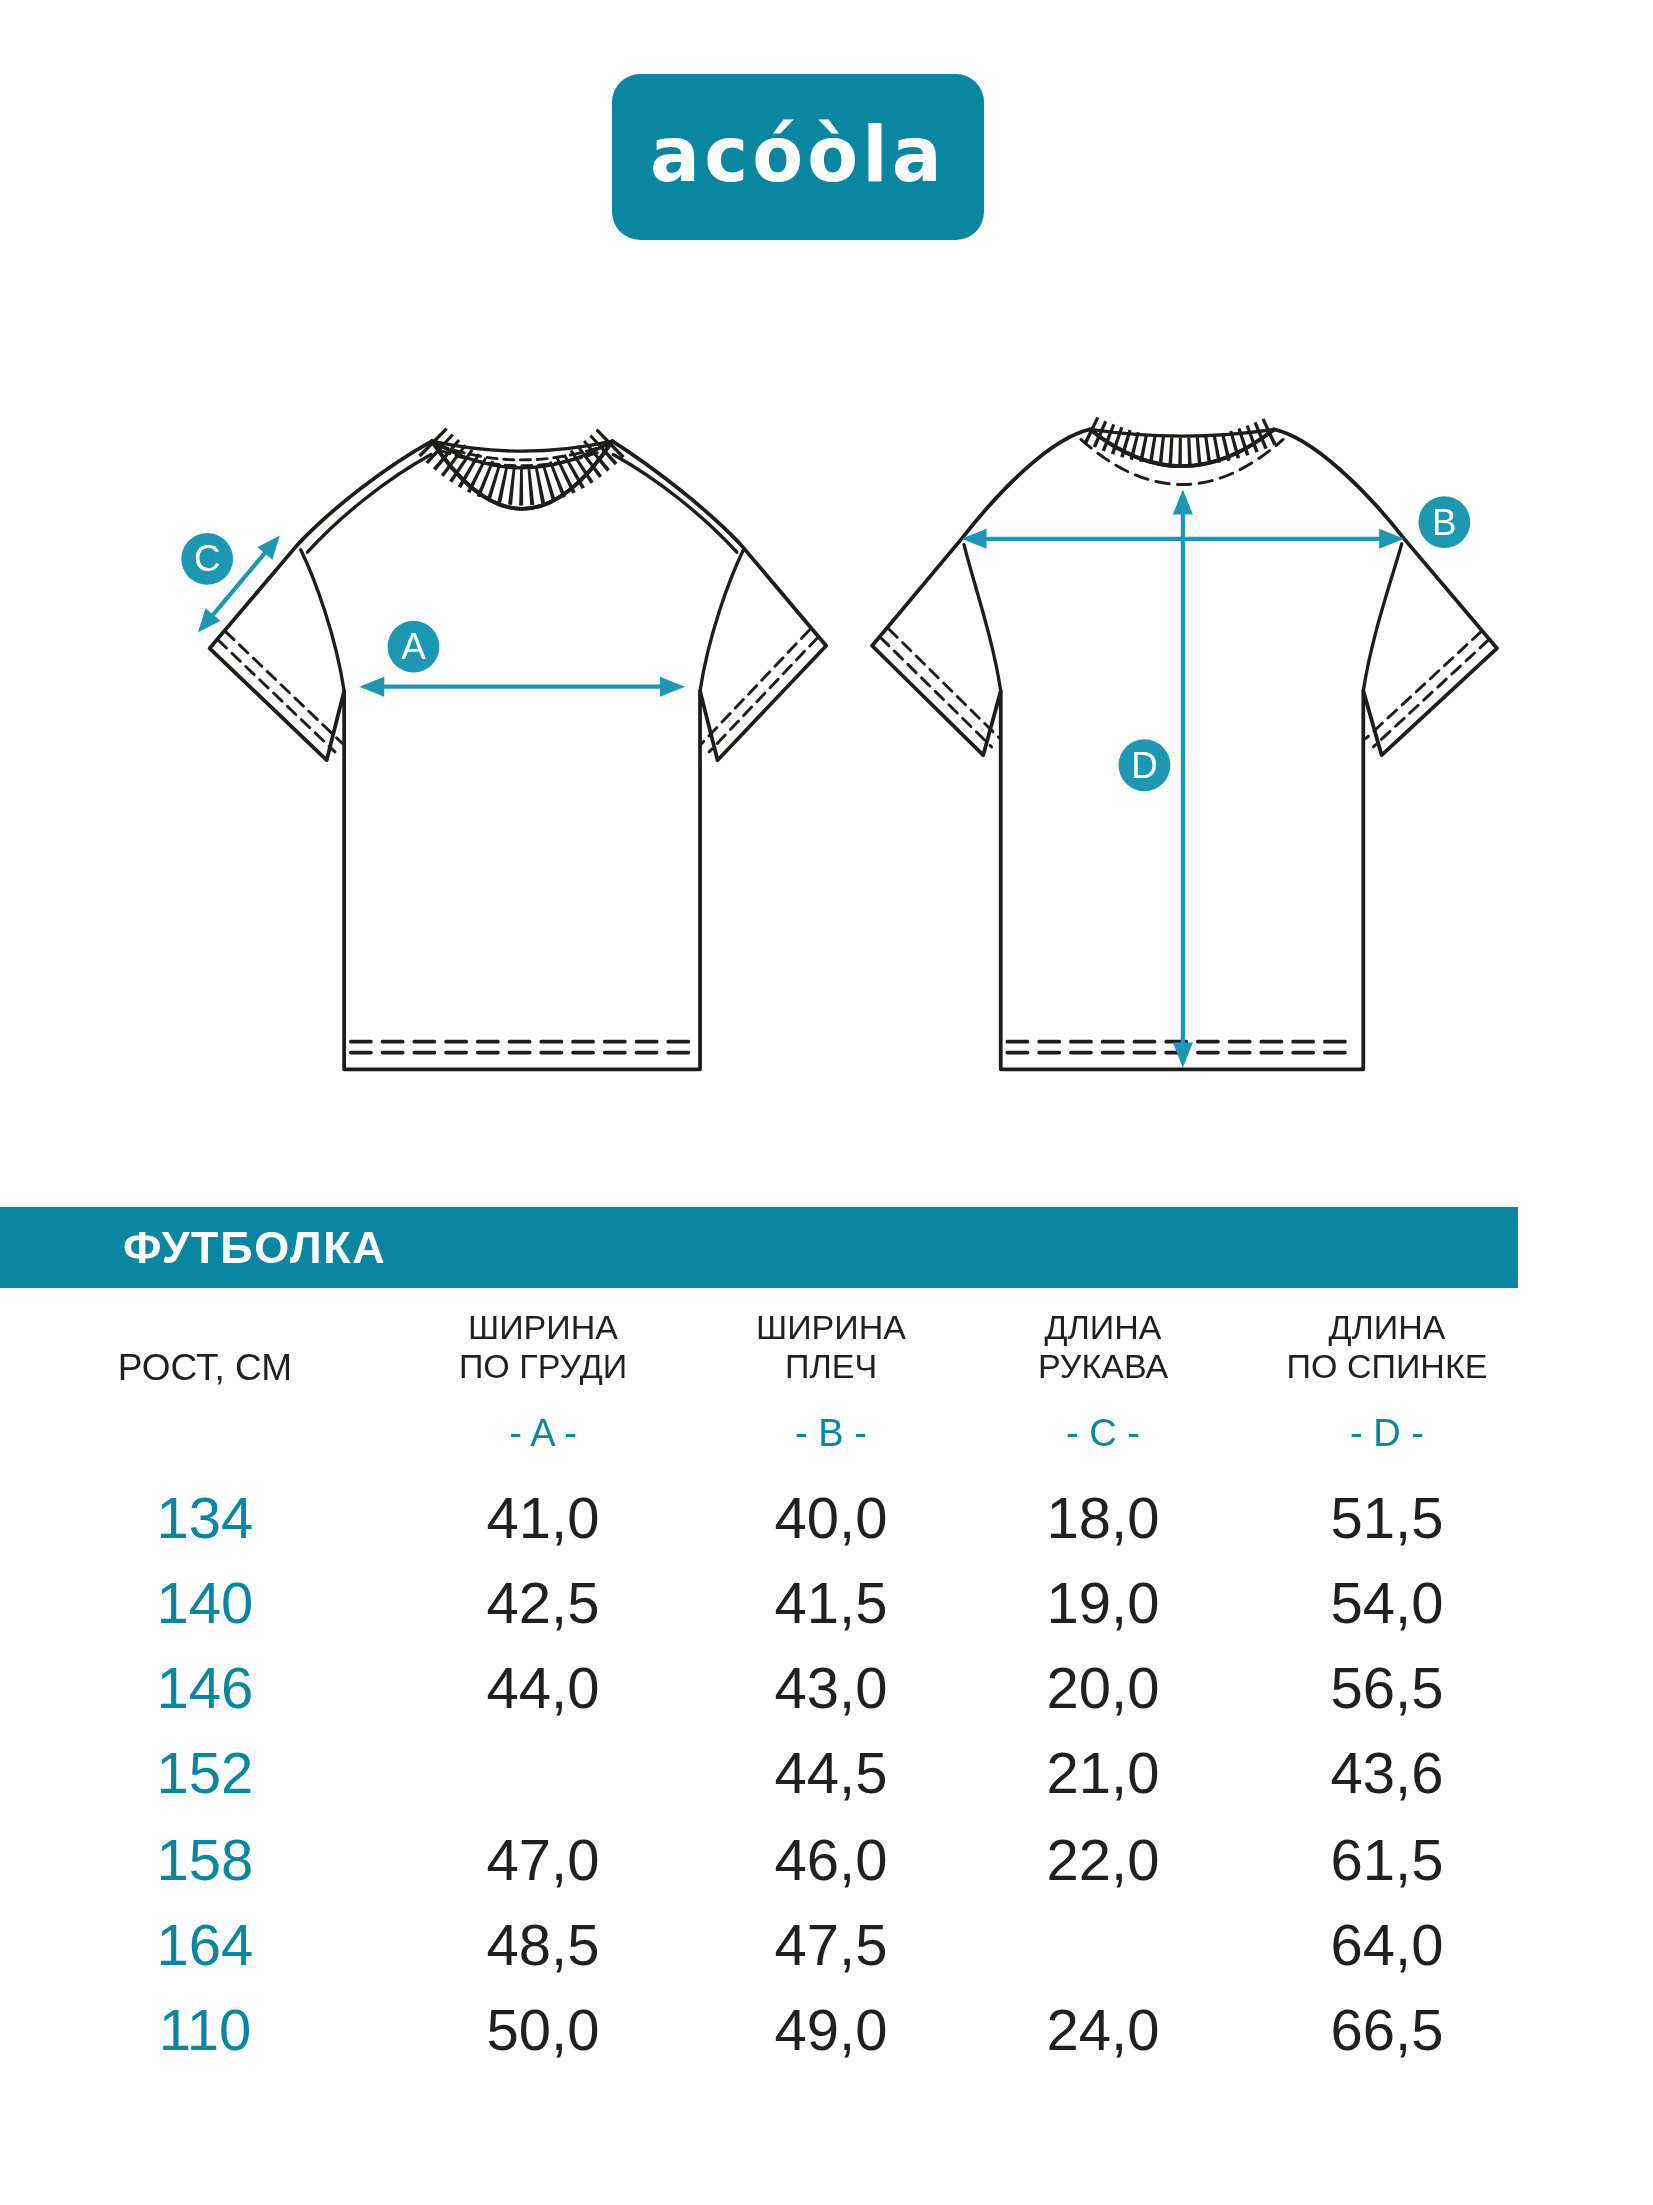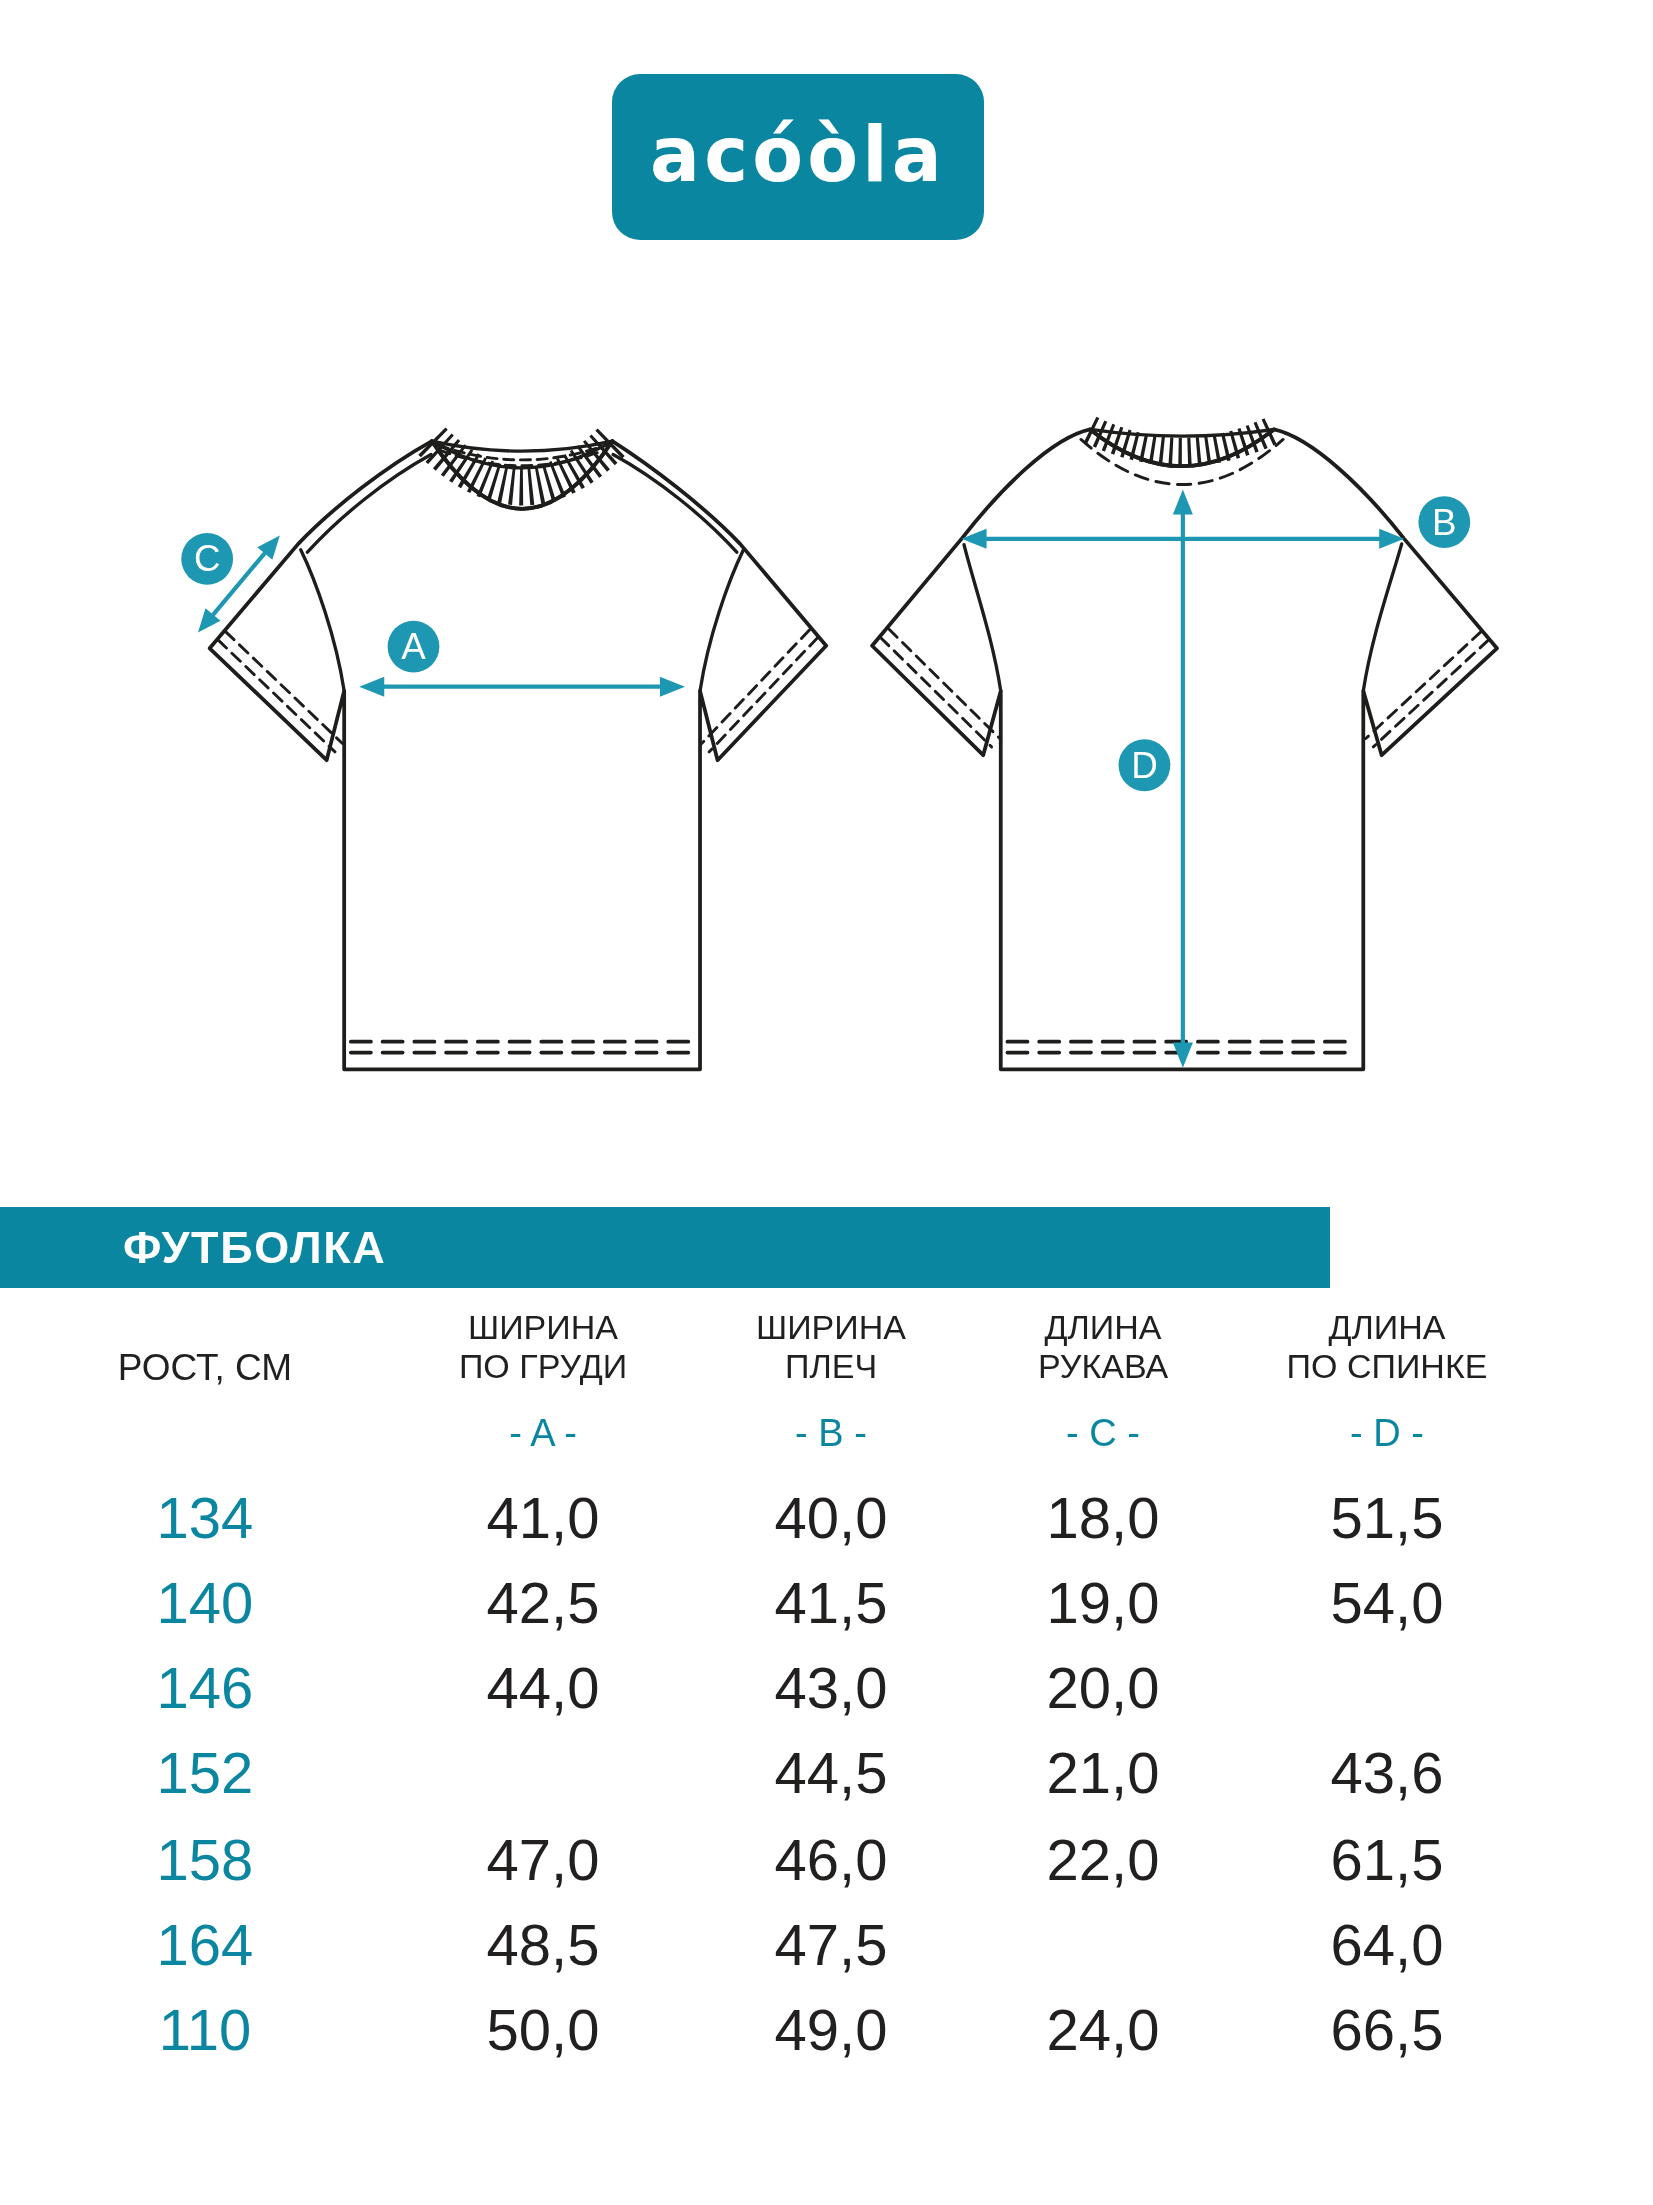--- a/index.html
+++ b/index.html
@@ -19,21 +19,21 @@
     line-height:1; padding-bottom:6.7px;
   }
   
   .diagram-svg { position:absolute; left:0; top:0; width:1654px; height:1203px; }
   .circle-letter {
     fill:#ffffff; font-family:"Liberation Sans", sans-serif;
     font-size:44px; text-anchor:middle;
   }
   
   .band {
-    position:absolute; left:0; top:1207px; width:1330px; height:81px;
+    position:absolute; left:0; top:1207px; width:1518px; height:81px;
     background:#0b86a1; display:flex; align-items:center;
   }
   .band-title {
     margin-left:123px; color:#ffffff; font-size:45px; font-weight:bold;
     letter-spacing:1.7px;
   }
   
   .hdr-line { position:absolute; width:334px; text-align:center;
     font-size:34px; color:#221f1f; line-height:39px; }
   .hdr-letter { position:absolute; width:334px; text-align:center;
@@ -193,20 +193,21 @@
   <div class="cell c1">42,5</div>
   <div class="cell c2">41,5</div>
   <div class="cell c3">19,0</div>
   <div class="cell c4">54,0</div>
 </div>
 <div class="trow" style="top:1654px">
   <div class="cell size c0">146</div>
   <div class="cell c1">44,0</div>
   <div class="cell c2">43,0</div>
   <div class="cell c3">20,0</div>
+  <div class="cell c4">56,5</div>
 </div>
 <div class="trow" style="top:1739px">
   <div class="cell size c0">152</div>
   <div class="cell c2">44,5</div>
   <div class="cell c3">21,0</div>
   <div class="cell c4">43,6</div>
 </div>
 <div class="trow" style="top:1826px">
   <div class="cell size c0">158</div>
   <div class="cell c1">47,0</div>

